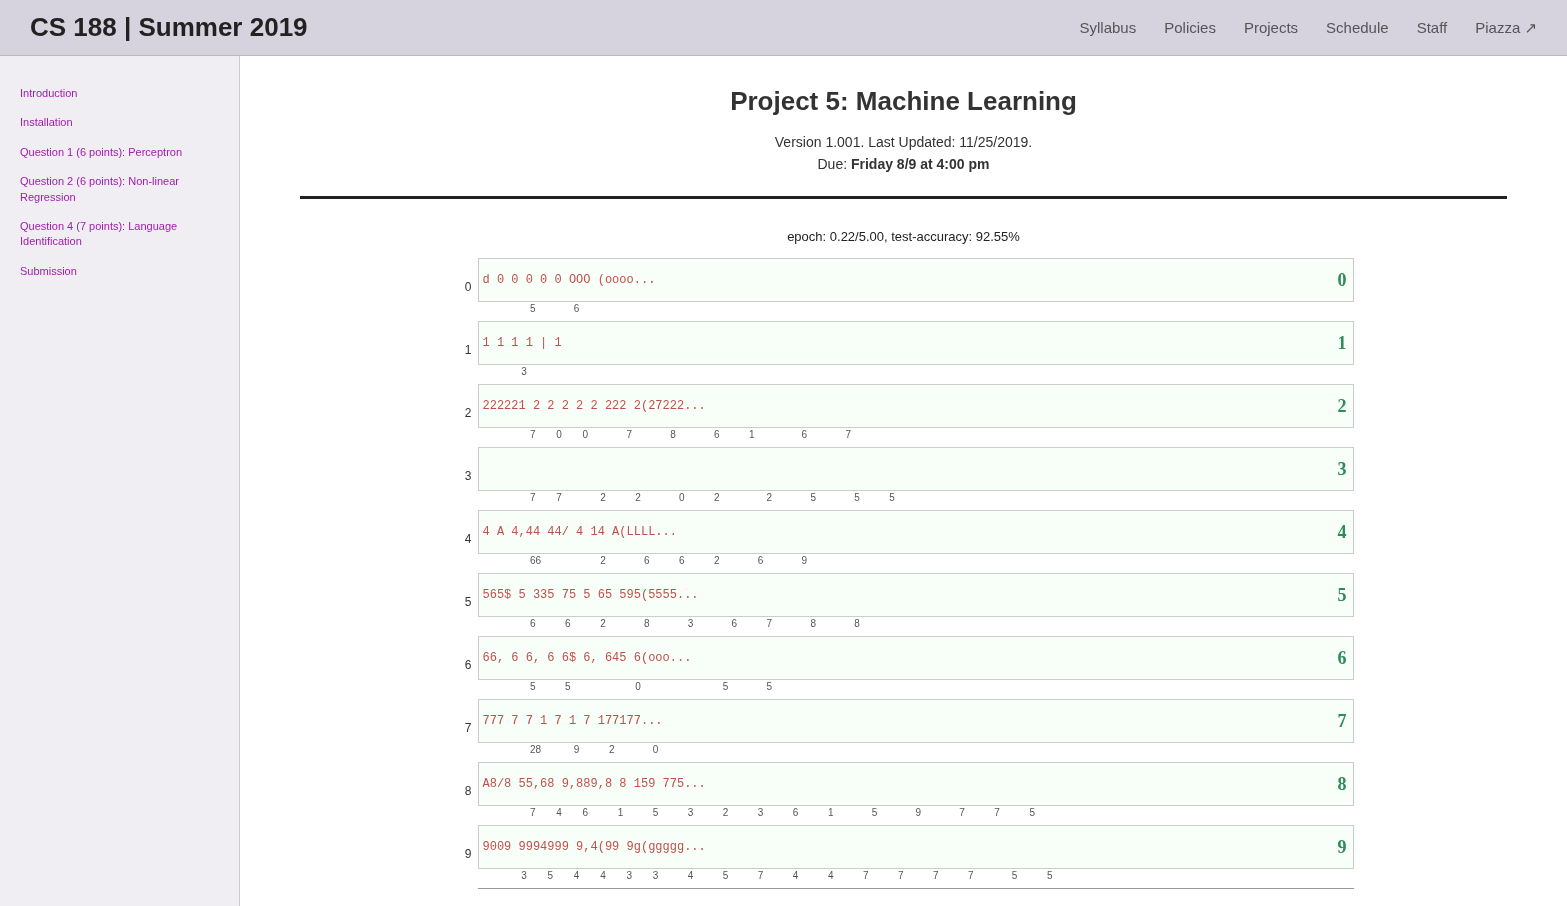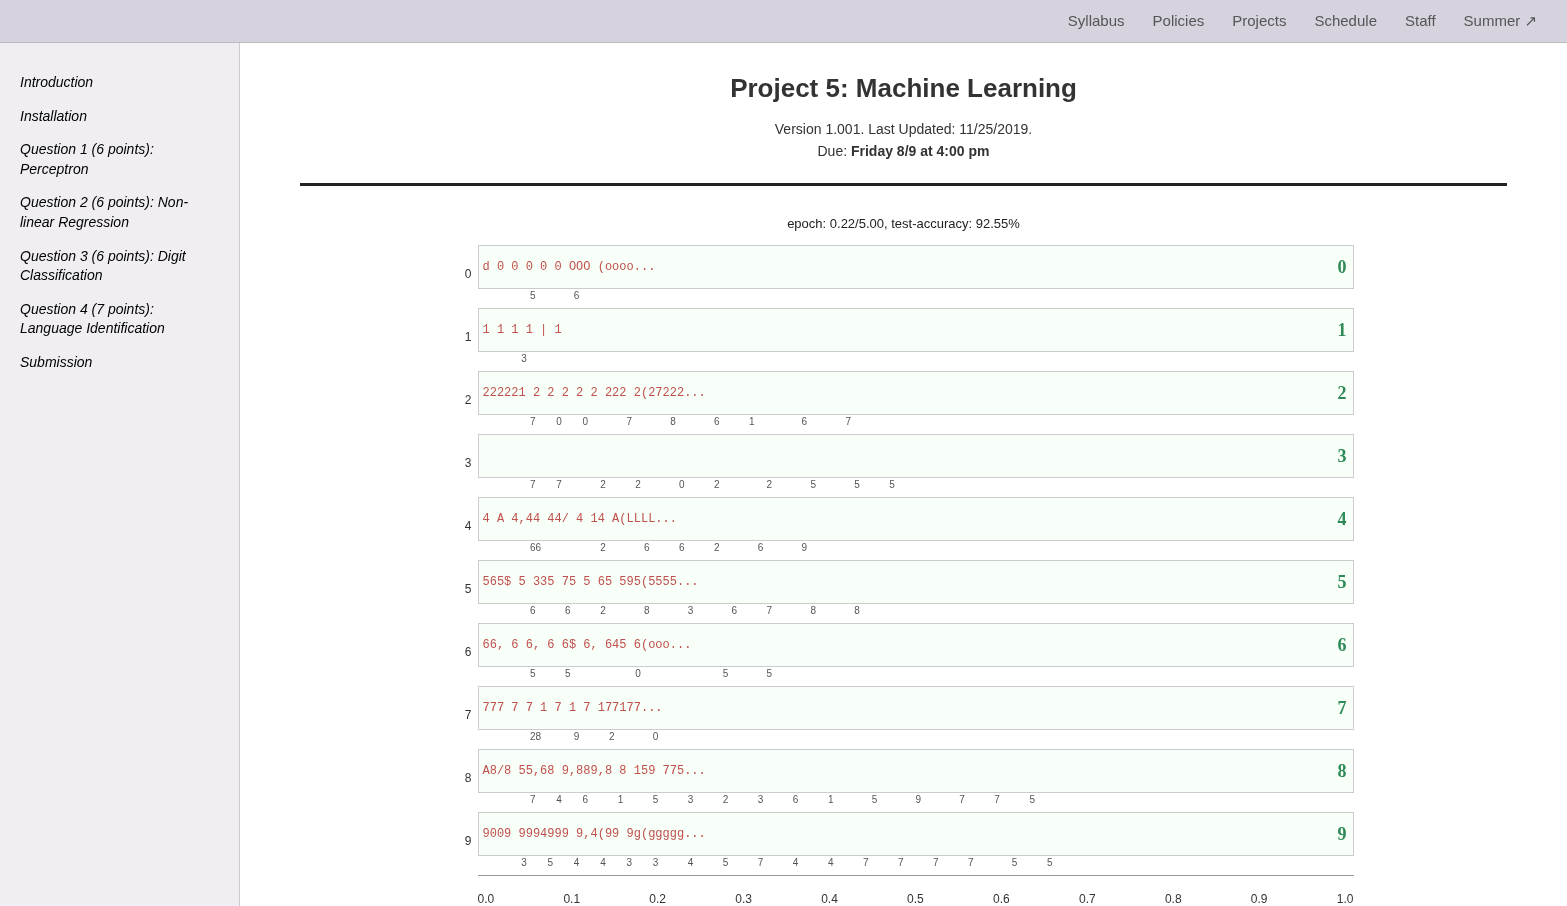--- a/index.html
+++ b/index.html
@@ -41,25 +41,24 @@
     .sidebar {
       width: 240px;
       min-width: 220px;
       padding: 30px 20px;
       border-right: 1px solid #ccc;
       background: #f0eef2;
     }
     .sidebar-item {
       display: block;
       margin-bottom: 14px;
-      color: #000000;
-      font-size: 14px;
+      color: #a21caf;
+      font-size: 11px;
       cursor: pointer;
       line-height: 1.4;
-      font-style: italic;
     }
 
     
     .main {
       flex: 1;
       padding: 30px 60px 40px 60px;
       background: #fff;
     }
     .page-title {
       text-align: center;
@@ -182,40 +181,40 @@
     
     .axis-line {
       border-top: 1px solid #999;
       margin-left: 24px;
     }
   </style>
 </head>
 <body>
 
 <header class="header">
+  <div class="header-title">CS 188 | Summer 2019</div>
   <nav class="header-nav">
 
   <a>Syllabus</a>
       <a>Policies</a>
       <a>Projects</a>
       <a>Schedule</a>
       <a>Staff</a>
-      <a>Summer ↗</a>
+      <a>Piazza ↗</a>
     </nav>
 </header>
 
 <div class="layout">
 
   <aside class="sidebar">
 
   <div class="sidebar-item">Introduction</div>
       <div class="sidebar-item">Installation</div>
       <div class="sidebar-item">Question 1 (6 points): Perceptron</div>
       <div class="sidebar-item">Question 2 (6 points): Non-linear Regression</div>
-      <div class="sidebar-item">Question 3 (6 points): Digit Classification</div>
       <div class="sidebar-item">Question 4 (7 points): Language Identification</div>
       <div class="sidebar-item">Submission</div>
     </aside>
 
   <main class="main">
     <h1 class="page-title">Project 5: Machine Learning</h1>
     <div class="version-info">
       <div>Version 1.001. Last Updated: 11/25/2019.</div>
       <div>
         <span>Due:</span>

